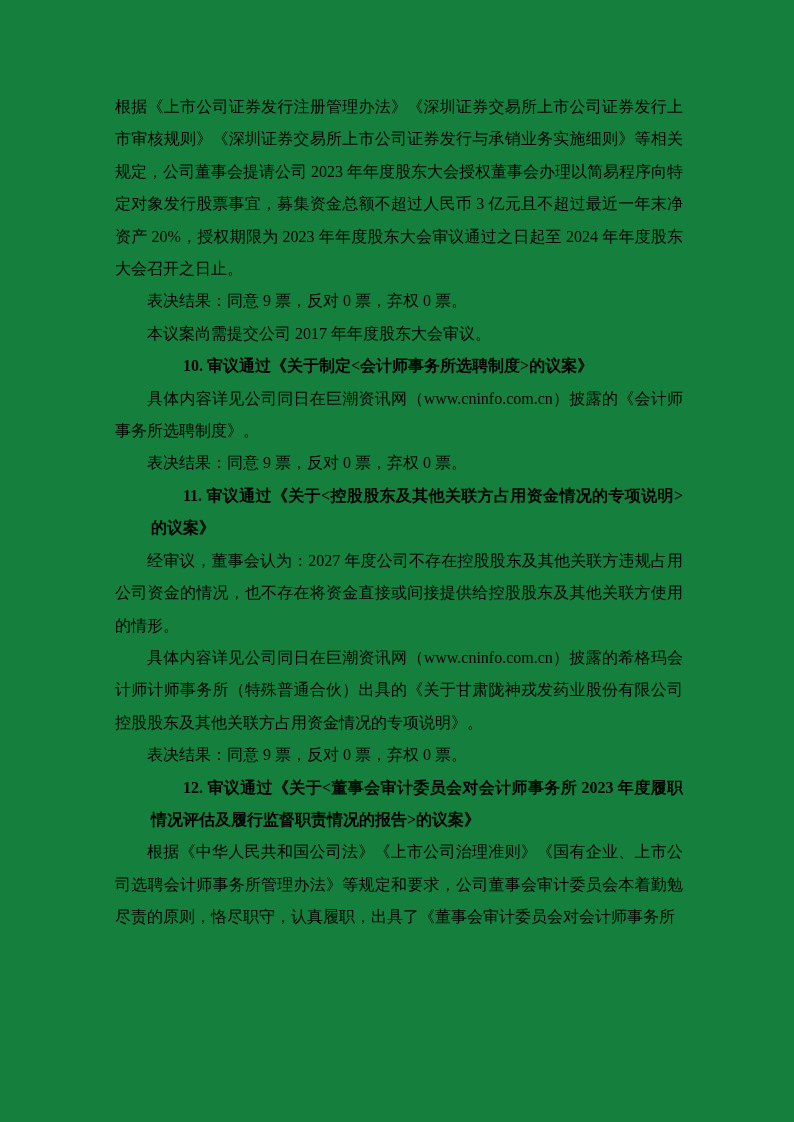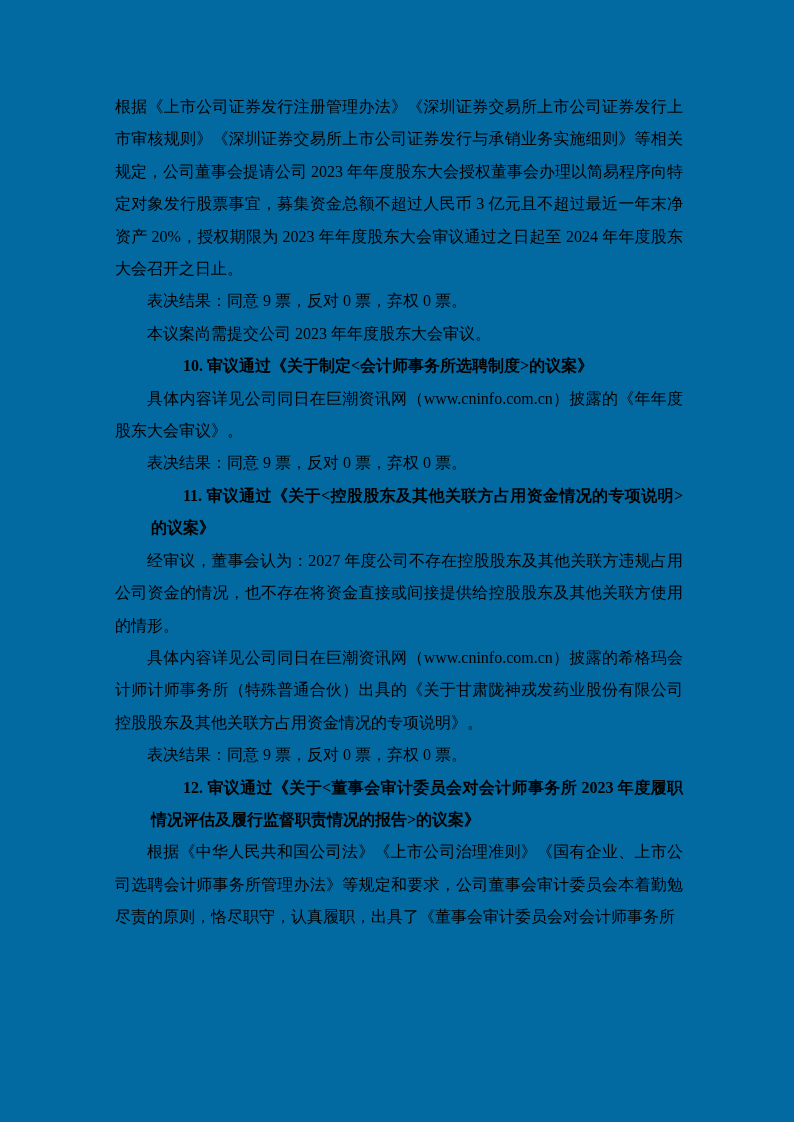--- a/index.html
+++ b/index.html
@@ -4,21 +4,21 @@
 <style>
   html, body {
     margin: 0;
     padding: 0;
     background: #ffffff;
   }
   .page {
     position: relative;
     width: 794px;
     height: 1122px;
-    background: #0369a1;
+    background: #15803d;
     overflow: hidden;
   }
   .content {
     position: absolute;
     left: 115px;
     top: 91px;
     width: 568px;
     font-family: "Liberation Serif", "DejaVu Serif", serif;
     font-size: 16px;
     line-height: 32.4px;
@@ -37,23 +37,23 @@
     margin-left: 36px;
   }
 </style>
 </head>
 <body>
 
 <div class="page">
   <div class="content" id="document-content">
       <p class="body">根据《上市公司证券发行注册管理办法》《深圳证券交易所上市公司证券发行上市审核规则》《深圳证券交易所上市公司证券发行与承销业务实施细则》等相关规定，公司董事会提请公司 2023 年年度股东大会授权董事会办理以简易程序向特定对象发行股票事宜，募集资金总额不超过人民币 3 亿元且不超过最近一年末净资产 20%，授权期限为 2023 年年度股东大会审议通过之日起至 2024 年年度股东大会召开之日止。</p>
       <p class="body indent">表决结果：同意 9 票，反对 0 票，弃权 0 票。</p>
-      <p class="body indent">本议案尚需提交公司 2023 年年度股东大会审议。</p>
+      <p class="body indent">本议案尚需提交公司 2017 年年度股东大会审议。</p>
       <p class="heading indent">10. 审议通过《关于制定&lt;会计师事务所选聘制度&gt;的议案》</p>
-      <p class="body indent">具体内容详见公司同日在巨潮资讯网（www.cninfo.com.cn）披露的《年年度股东大会审议》。</p>
+      <p class="body indent">具体内容详见公司同日在巨潮资讯网（www.cninfo.com.cn）披露的《会计师事务所选聘制度》。</p>
       <p class="body indent">表决结果：同意 9 票，反对 0 票，弃权 0 票。</p>
       <p class="heading indent">11. 审议通过《关于&lt;控股股东及其他关联方占用资金情况的专项说明&gt;的议案》</p>
       <p class="body indent">经审议，董事会认为：2027 年度公司不存在控股股东及其他关联方违规占用公司资金的情况，也不存在将资金直接或间接提供给控股股东及其他关联方使用的情形。</p>
       <p class="body indent">具体内容详见公司同日在巨潮资讯网（www.cninfo.com.cn）披露的希格玛会计师计师事务所（特殊普通合伙）出具的《关于甘肃陇神戎发药业股份有限公司控股股东及其他关联方占用资金情况的专项说明》。</p>
       <p class="body indent">表决结果：同意 9 票，反对 0 票，弃权 0 票。</p>
       <p class="heading indent">12. 审议通过《关于&lt;董事会审计委员会对会计师事务所 2023 年度履职情况评估及履行监督职责情况的报告&gt;的议案》</p>
       <p class="body indent">根据《中华人民共和国公司法》《上市公司治理准则》《国有企业、上市公司选聘会计师事务所管理办法》等规定和要求，公司董事会审计委员会本着勤勉尽责的原则，恪尽职守，认真履职，出具了《董事会审计委员会对会计师事务所</p>
     </div>
 </div>
 

